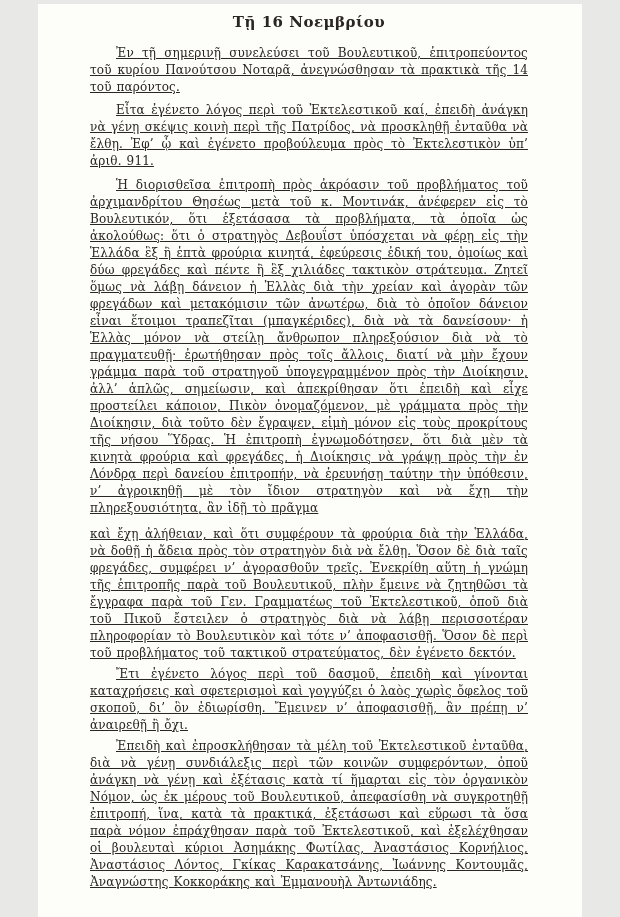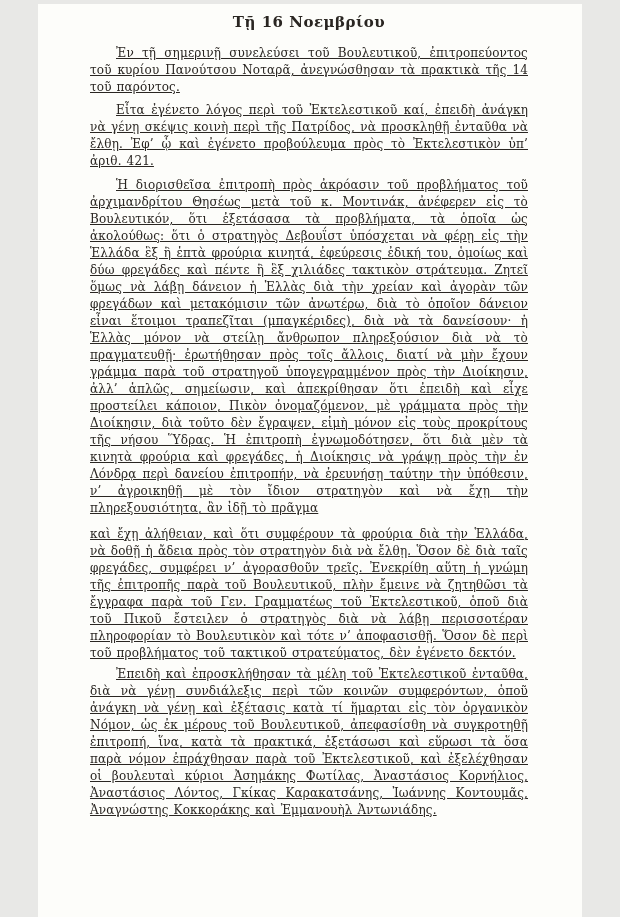--- a/index.html
+++ b/index.html
@@ -45,23 +45,24 @@
   }
 </style>
 </head>
 <body>
 
 <div class="page">
   <h1 class="doc-heading">Τῇ 16 Νοεμβρίου</h1>
 
   <p class="para para-first">Ἐν τῇ σημερινῇ συνελεύσει τοῦ Βουλευτικοῦ, ἐπιτροπεύοντος τοῦ κυρίου Πανούτσου Νοταρᾶ, ἀνεγνώσθησαν τὰ πρακτικὰ τῆς 14 τοῦ παρόντος.</p>
 
-  <p class="para para-second">Εἶτα ἐγένετο λόγος περὶ τοῦ Ἐκτελεστικοῦ καί, ἐπειδὴ ἀνάγκη νὰ γένῃ σκέψις κοινὴ περὶ τῆς Πατρίδος, νὰ προσκληθῇ ἐνταῦθα νὰ ἔλθῃ. Ἐφ’ ᾧ καὶ ἐγένετο προβούλευμα πρὸς τὸ Ἐκτελεστικὸν ὑπ’ ἀριθ. 421.</p>
+  <p class="para para-second">Εἶτα ἐγένετο λόγος περὶ τοῦ Ἐκτελεστικοῦ καί, ἐπειδὴ ἀνάγκη νὰ γένῃ σκέψις κοινὴ περὶ τῆς Πατρίδος, νὰ προσκληθῇ ἐνταῦθα νὰ ἔλθῃ. Ἐφ’ ᾧ καὶ ἐγένετο προβούλευμα πρὸς τὸ Ἐκτελεστικὸν ὑπ’ ἀριθ. 911.</p>
 
   <p class="para">Ἡ διορισθεῖσα ἐπιτροπὴ πρὸς ἀκρόασιν τοῦ προβλήματος τοῦ ἀρχιμανδρίτου Θησέως μετὰ τοῦ κ. Μοντινάκ, ἀνέφερεν εἰς τὸ Βουλευτικόν, ὅτι ἐξετάσασα τὰ προβλήματα, τὰ ὁποῖα ὡς ἀκολούθως: ὅτι ὁ στρατηγὸς Δεβουΐστ ὑπόσχεται νὰ φέρῃ εἰς τὴν Ἑλλάδα ἓξ ἢ ἑπτὰ φρούρια κινητά, ἐφεύρεσις ἐδική του, ὁμοίως καὶ δύω φρεγάδες καὶ πέντε ἢ ἓξ χιλιάδες τακτικὸν στράτευμα. Ζητεῖ ὅμως νὰ λάβῃ δάνειον ἡ Ἑλλὰς διὰ τὴν χρείαν καὶ ἀγορὰν τῶν φρεγάδων καὶ μετακόμισιν τῶν ἀνωτέρω, διὰ τὸ ὁποῖον δάνειον εἶναι ἕτοιμοι τραπεζῖται (μπαγκέριδες), διὰ νὰ τὰ δανείσουν· ἡ Ἑλλὰς μόνον νὰ στείλῃ ἄνθρωπον πληρεξούσιον διὰ νὰ τὸ πραγματευθῇ· ἐρωτήθησαν πρὸς τοῖς ἄλλοις, διατί νὰ μὴν ἔχουν γράμμα παρὰ τοῦ στρατηγοῦ ὑπογεγραμμένον πρὸς τὴν Διοίκησιν, ἀλλ’ ἁπλῶς, σημείωσιν, καὶ ἀπεκρίθησαν ὅτι ἐπειδὴ καὶ εἶχε προστείλει κάποιον, Πικὸν ὀνομαζόμενον, μὲ γράμματα πρὸς τὴν Διοίκησιν, διὰ τοῦτο δὲν ἔγραψεν, εἰμὴ μόνον εἰς τοὺς προκρίτους τῆς νήσου Ὕδρας. Ἡ ἐπιτροπὴ ἐγνωμοδότησεν, ὅτι διὰ μὲν τὰ κινητὰ φρούρια καὶ φρεγάδες, ἡ Διοίκησις νὰ γράψῃ πρὸς τὴν ἐν Λόνδρᾳ περὶ δανείου ἐπιτροπήν, νὰ ἐρευνήσῃ ταύτην τὴν ὑπόθεσιν, ν’ ἀγροικηθῇ μὲ τὸν ἴδιον στρατηγὸν καὶ νὰ ἔχῃ τὴν πληρεξουσιότητα, ἂν ἰδῇ τὸ πρᾶγμα</p>
 
   <p class="para para-cont">καὶ ἔχῃ ἀλήθειαν, καὶ ὅτι συμφέρουν τὰ φρούρια διὰ τὴν Ἑλλάδα, νὰ δοθῇ ἡ ἄδεια πρὸς τὸν στρατηγὸν διὰ νὰ ἔλθῃ. Ὅσον δὲ διὰ ταῖς φρεγάδες, συμφέρει ν’ ἀγορασθοῦν τρεῖς. Ἐνεκρίθη αὕτη ἡ γνώμη τῆς ἐπιτροπῆς παρὰ τοῦ Βουλευτικοῦ, πλὴν ἔμεινε νὰ ζητηθῶσι τὰ ἔγγραφα παρὰ τοῦ Γεν. Γραμματέως τοῦ Ἐκτελεστικοῦ, ὁποῦ διὰ τοῦ Πικοῦ ἔστειλεν ὁ στρατηγὸς διὰ νὰ λάβῃ περισσοτέραν πληροφορίαν τὸ Βουλευτικὸν καὶ τότε ν’ ἀποφασισθῇ. Ὅσον δὲ περὶ τοῦ προβλήματος τοῦ τακτικοῦ στρατεύματος, δὲν ἐγένετο δεκτόν.</p>
 
+  <p class="para">Ἔτι ἐγένετο λόγος περὶ τοῦ δασμοῦ, ἐπειδὴ καὶ γίνονται καταχρήσεις καὶ σφετερισμοὶ καὶ γογγύζει ὁ λαὸς χωρὶς ὄφελος τοῦ σκοποῦ, δι’ ὃν ἐδιωρίσθη. Ἔμεινεν ν’ ἀποφασισθῇ, ἂν πρέπῃ ν’ ἀναιρεθῇ ἢ ὄχι.</p>
 
 
   <p class="para">Ἐπειδὴ καὶ ἐπροσκλήθησαν τὰ μέλη τοῦ Ἐκτελεστικοῦ ἐνταῦθα, διὰ νὰ γένῃ συνδιάλεξις περὶ τῶν κοινῶν συμφερόντων, ὁποῦ ἀνάγκη νὰ γένῃ καὶ ἐξέτασις κατὰ τί ἥμαρται εἰς τὸν ὀργανικὸν Νόμον, ὡς ἐκ μέρους τοῦ Βουλευτικοῦ, ἀπεφασίσθη νὰ συγκροτηθῇ ἐπιτροπή, ἵνα, κατὰ τὰ πρακτικά, ἐξετάσωσι καὶ εὕρωσι τὰ ὅσα παρὰ νόμον ἐπράχθησαν παρὰ τοῦ Ἐκτελεστικοῦ, καὶ ἐξελέχθησαν οἱ βουλευταὶ κύριοι Ἀσημάκης Φωτίλας, Ἀναστάσιος Κορνήλιος, Ἀναστάσιος Λόντος, Γκίκας Καρακατσάνης, Ἰωάννης Κοντουμᾶς, Ἀναγνώστης Κοκκοράκης καὶ Ἐμμανουὴλ Ἀντωνιάδης.</p>
 
 </div>
 
 </body></html>

